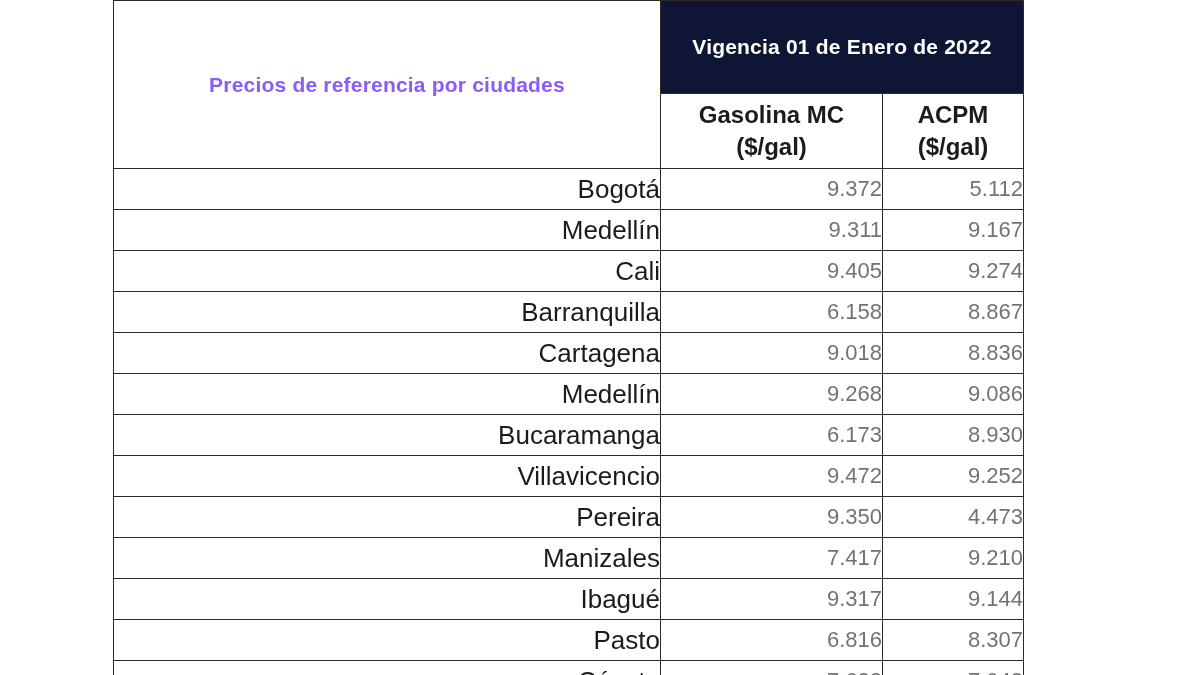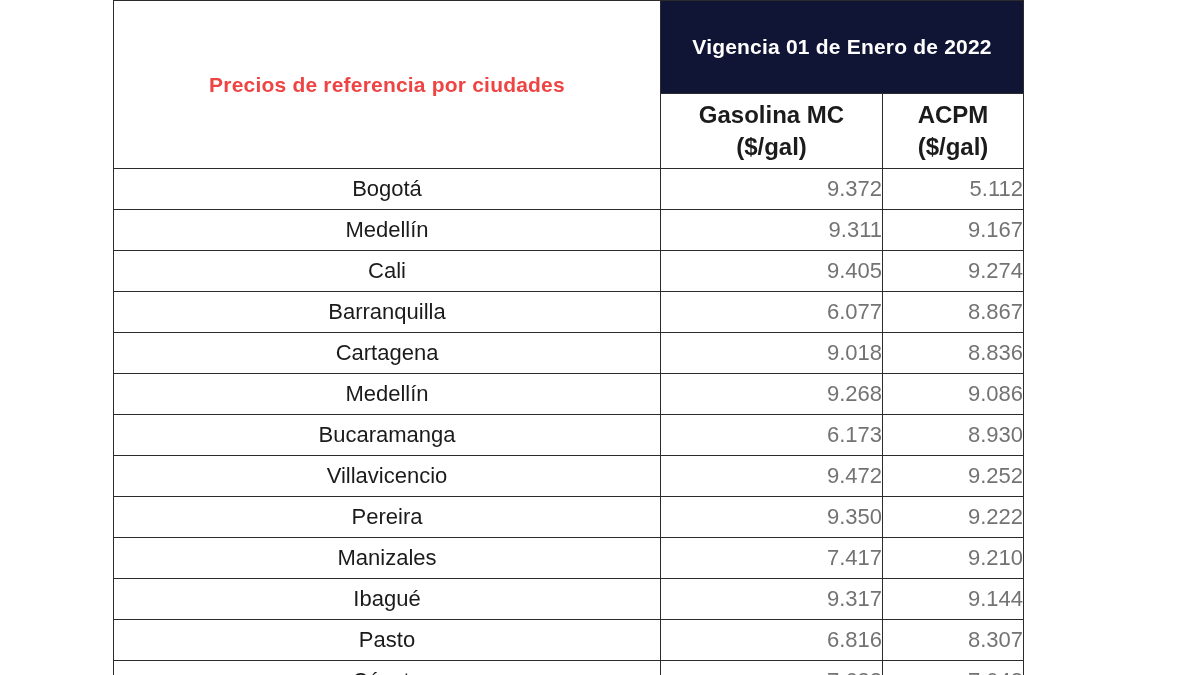--- a/index.html
+++ b/index.html
@@ -39,21 +39,21 @@
     vertical-align: middle;
   }
   .col-city { width: 547px; }
   .col-gas  { width: 222px; }
   .col-acpm { width: 141px; }
 
   .title-cell {
     text-align: center;
     font-weight: bold;
     font-size: 21px;
-    color: #ef4444;
+    color: #8b5cf6;
     height: 166px;
     padding: 0 10px;
     letter-spacing: 0.2px;
   }
   .vigencia-cell {
     background: #101435;
     color: #ffffff;
     text-align: center;
     font-weight: bold;
     font-size: 21px;
@@ -65,22 +65,22 @@
   .subhead-cell {
     text-align: center;
     font-weight: bold;
     font-size: 24px;
     line-height: 1.35;
     height: 74px;
     padding: 2px 6px;
     color: #1b1b1b;
   }
   .city-cell {
-    text-align: center;
-    font-size: 22px;
+    text-align: right;
+    font-size: 26px;
     padding: 6px 0 6px 10px;
     height: 40px;
     color: #1b1b1b;
     white-space: nowrap;
   }
   .num-cell {
     text-align: right;
     font-size: 22px;
     padding: 6px 10px 6px 0;
     height: 40px;
@@ -126,21 +126,21 @@
           <td class="num-cell">9.311</td>
           <td class="num-cell">9.167</td>
         </tr>
         <tr>
           <td class="city-cell">Cali</td>
           <td class="num-cell">9.405</td>
           <td class="num-cell">9.274</td>
         </tr>
         <tr>
           <td class="city-cell">Barranquilla</td>
-          <td class="num-cell">6.077</td>
+          <td class="num-cell">6.158</td>
           <td class="num-cell">8.867</td>
         </tr>
         <tr>
           <td class="city-cell">Cartagena</td>
           <td class="num-cell">9.018</td>
           <td class="num-cell">8.836</td>
         </tr>
         <tr>
           <td class="city-cell">Medellín</td>
           <td class="num-cell">9.268</td>
@@ -152,21 +152,21 @@
           <td class="num-cell">8.930</td>
         </tr>
         <tr>
           <td class="city-cell">Villavicencio</td>
           <td class="num-cell">9.472</td>
           <td class="num-cell">9.252</td>
         </tr>
         <tr>
           <td class="city-cell">Pereira</td>
           <td class="num-cell">9.350</td>
-          <td class="num-cell">9.222</td>
+          <td class="num-cell">4.473</td>
         </tr>
         <tr>
           <td class="city-cell">Manizales</td>
           <td class="num-cell">7.417</td>
           <td class="num-cell">9.210</td>
         </tr>
         <tr>
           <td class="city-cell">Ibagué</td>
           <td class="num-cell">9.317</td>
           <td class="num-cell">9.144</td>

